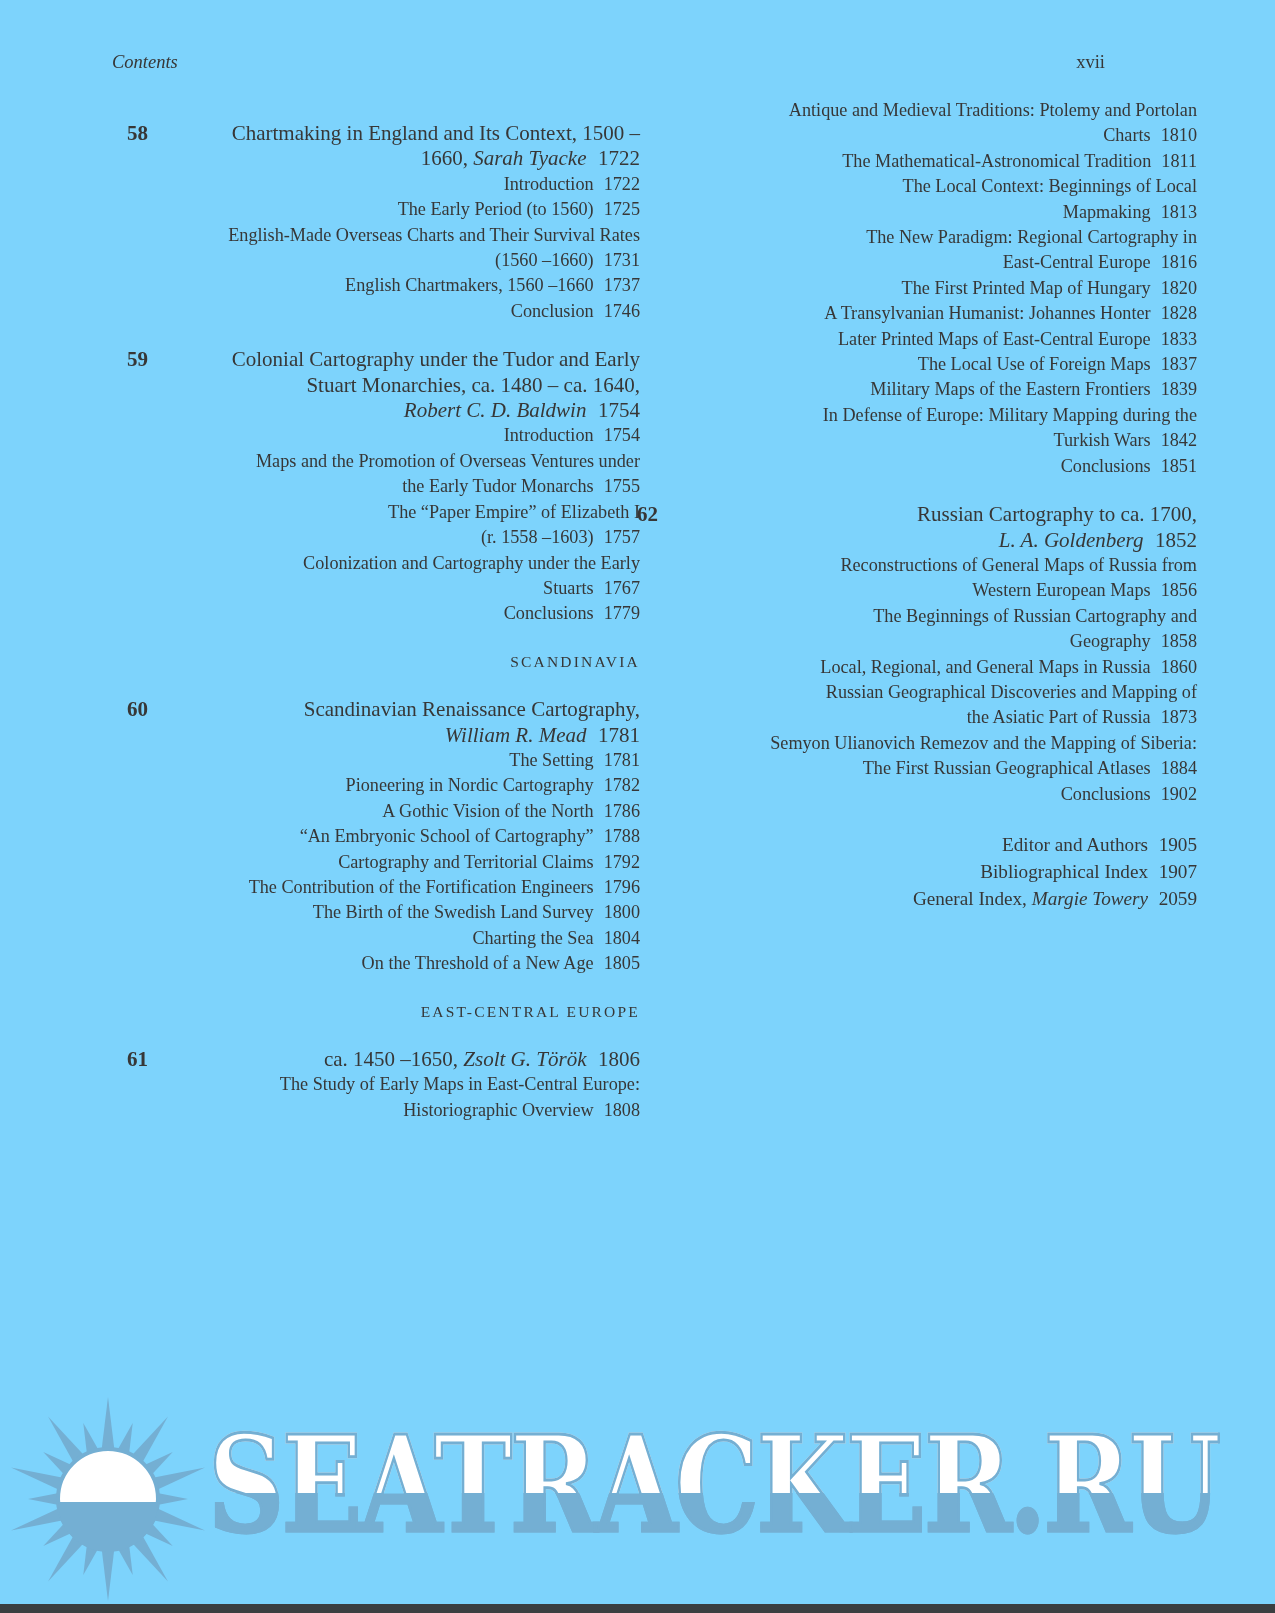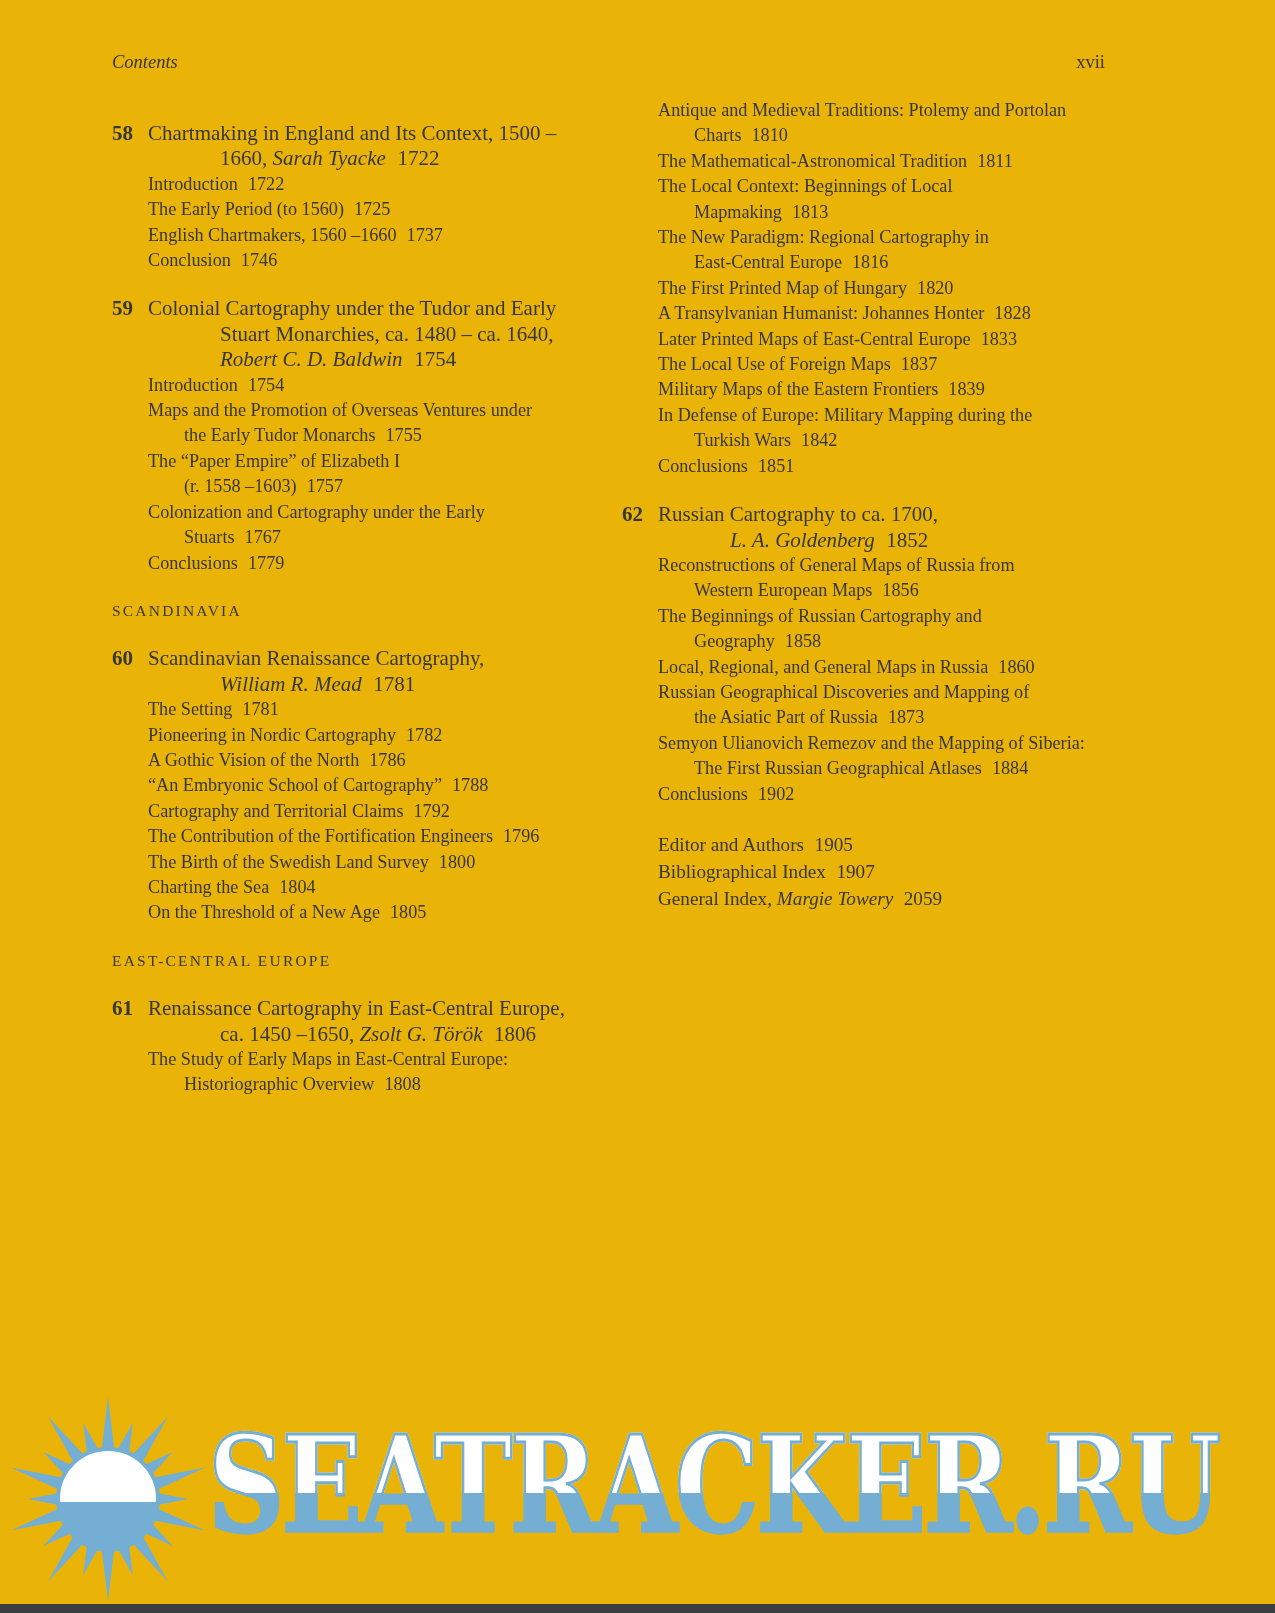--- a/index.html
+++ b/index.html
@@ -1,29 +1,29 @@
 <!DOCTYPE html>
 <html style="--wm: #74afd3;"><head>
 <meta charset="utf-8">
 <style>
   * { margin:0; padding:0; box-sizing:border-box; }
   body { background:#ffffff; }
   .page {
     position:relative; width:1275px; height:1613px;
-    background:#eab308; overflow:hidden;
+    background:#7dd3fc; overflow:hidden;
     font-family:"Liberation Serif", serif;
     color:#373737;
   }
   .page-header {
     position:absolute; top:52px; left:112px; right:170px;
     display:flex; justify-content:space-between;
     font-size:18.5px;
   }
   .hdr-title { font-style:italic; }
-  .column { position:absolute; top:98px; font-size:18.4px; line-height:25.4px; }
+  .column { position:absolute; top:98px; font-size:18.4px; line-height:25.4px;text-align:right; }
   .col-left  { left:112px; width:528px; }
   .col-right { left:622px; width:575px; }
 
   .chapter { display:flex; margin-top:23px; font-size:21px; }
   .ch-num  { flex:0 0 36px; width:36px; font-weight:700; }
   .ch-body { flex:1 1 auto; }
   .ch-line { white-space:nowrap; }
   .ch-line.cont { padding-left:72px; }
 
   .sub { padding-left:36px; font-size:18.2px; }
@@ -83,20 +83,24 @@
           <div class="ch-line cont"><span>1660, </span><span class="it">Sarah Tyacke</span><span class="pg">1722</span></div>
         </div>
       </div>
       <div class="sub">
         <div class="line"><span>Introduction</span><span class="pg">1722</span></div>
       </div>
       <div class="sub">
         <div class="line"><span>The Early Period (to 1560)</span><span class="pg">1725</span></div>
       </div>
       <div class="sub">
+        <div class="line"><span>English-Made Overseas Charts and Their Survival Rates</span></div>
+        <div class="line cont"><span>(1560 –1660)</span><span class="pg">1731</span></div>
+      </div>
+      <div class="sub">
         <div class="line"><span>English Chartmakers, 1560 –1660</span><span class="pg">1737</span></div>
       </div>
       <div class="sub">
         <div class="line"><span>Conclusion</span><span class="pg">1746</span></div>
       </div>
       <div class="chapter">
         <span class="ch-num">59</span>
         <div class="ch-body">
           <div class="ch-line"><span>Colonial Cartography under the Tudor and Early</span></div>
           <div class="ch-line cont"><span>Stuart Monarchies, ca. 1480 – ca. 1640,</span></div>
@@ -153,21 +157,20 @@
       <div class="sub">
         <div class="line"><span>Charting the Sea</span><span class="pg">1804</span></div>
       </div>
       <div class="sub">
         <div class="line"><span>On the Threshold of a New Age</span><span class="pg">1805</span></div>
       </div>
       <div class="section-heading">EAST-CENTRAL EUROPE</div>
       <div class="chapter">
         <span class="ch-num">61</span>
         <div class="ch-body">
-          <div class="ch-line"><span>Renaissance Cartography in East-Central Europe,</span></div>
           <div class="ch-line cont"><span>ca. 1450 –1650, </span><span class="it">Zsolt G. Török</span><span class="pg">1806</span></div>
         </div>
       </div>
       <div class="sub">
         <div class="line"><span>The Study of Early Maps in East-Central Europe:</span></div>
         <div class="line cont"><span>Historiographic Overview</span><span class="pg">1808</span></div>
       </div>
     </div>
   <div class="column col-right">
       <div class="sub">

